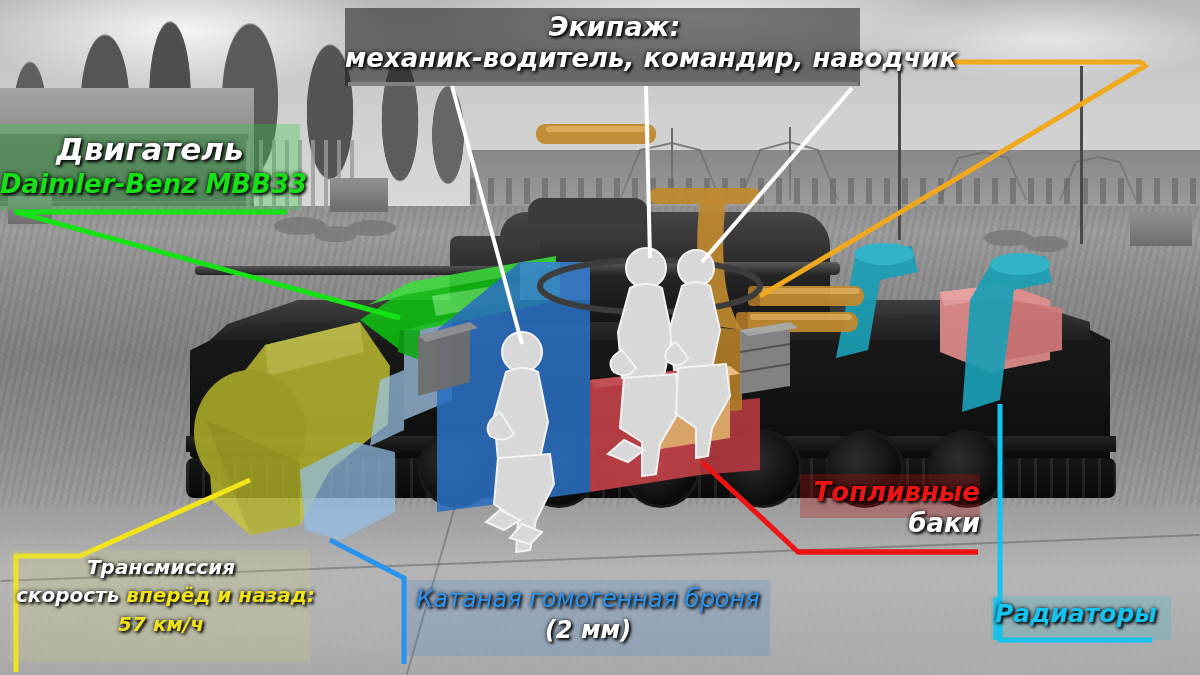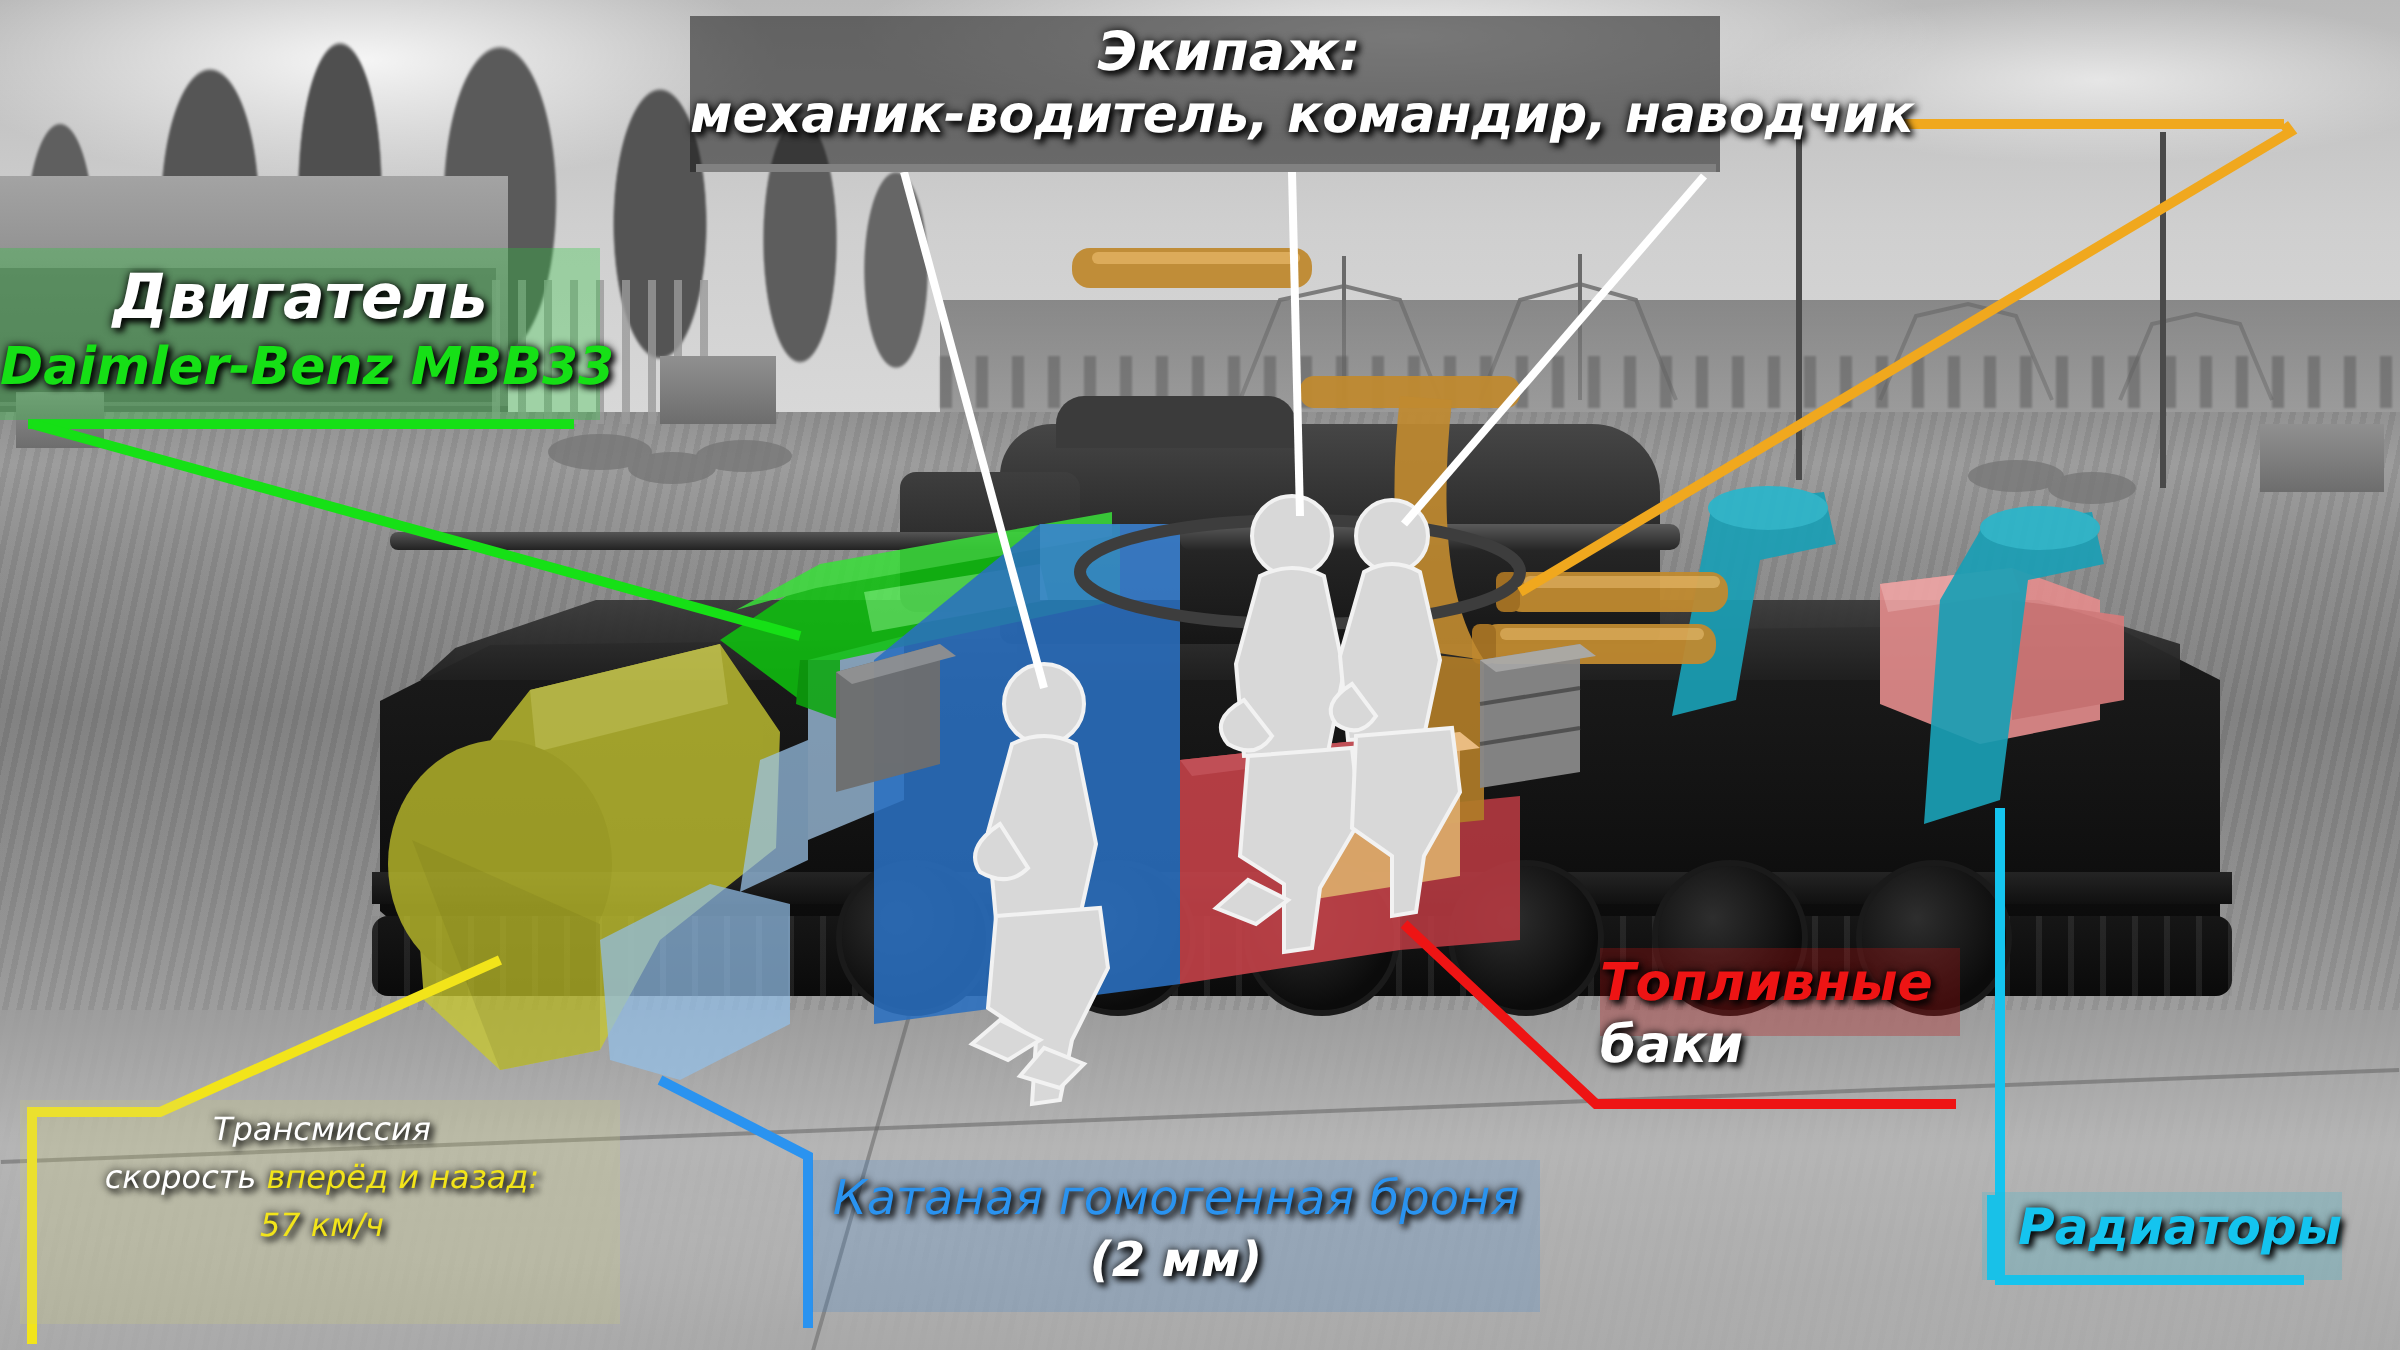--- a/index.html
+++ b/index.html
@@ -171,41 +171,41 @@
   #lbl-crew .tint{ position:absolute; left:0; top:0; width:515px; height:78px; background:rgba(25,25,25,.55); }
   #lbl-crew .l1{ position:relative; font-size:27px; font-weight:bold; font-style:italic; color:#fff; padding-top:4px;margin-left:24px;}
   #lbl-crew .l2{ position:relative; font-size:26px; font-weight:bold; font-style:italic; color:#fff; margin-top:2px;}
 
   
   #lbl-ammo{ left:950px; top:20px; width:190px; text-align:center; }
   #lbl-ammo .tint{ position:absolute; left:-4px; top:-4px; width:200px; height:46px; background:rgba(255,190,80,.18); }
   #lbl-ammo .l1{ position:relative; font-size:26px; font-weight:bold; font-style:italic; color:#f0a81e; }
 
   
-  #lbl-fuel{ left:800px; top:478px; width:180px; text-align:left; }
+  #lbl-fuel{ left:800px; top:478px; width:180px; text-align:right; }
   #lbl-fuel .tint{ position:absolute; left:0; top:-4px; width:180px; height:44px; background:rgba(190,20,20,.30); }
   #lbl-fuel .l1{ position:relative; font-size:26px; font-weight:bold; font-style:italic; color:#ee1414; }
   #lbl-fuel .l2{ position:relative; font-size:26px; font-weight:bold; font-style:italic; color:#fff; margin-top:2px; }
 
   
   #lbl-trans{ left:16px; top:556px; width:290px; text-align:center; }
   #lbl-trans .tint{ position:absolute; left:-6px; top:-6px; width:300px; height:112px; background:rgba(210,210,120,.22); }
-  #lbl-trans .l{ position:relative; font-size:16px; font-weight:normal; font-style:italic; color:#fff; }
+  #lbl-trans .l{ position:relative; font-size:20px; font-weight:bold; font-style:italic; color:#fff; }
   #lbl-trans .y{ color:#f2e41a; }
   #lbl-trans .l2{ margin-top:6px; }
   #lbl-trans .l3{ margin-top:6px; color:#f2e41a; }
 
   
   #lbl-armor{ left:408px; top:586px; width:360px; text-align:center; }
   #lbl-armor .tint{ position:absolute; left:-2px; top:-6px; width:364px; height:76px; background:rgba(60,130,210,.22); }
   #lbl-armor .l1{ position:relative; font-size:24px; font-weight:normal; font-style:italic; color:#2a93f0; }
   #lbl-armor .l2{ position:relative; font-size:24px; font-weight:bold; font-style:italic; color:#fff; margin-top:4px; }
 
   
-  #lbl-rad{ left:995px; top:600px; width:190px; text-align:center; }
+  #lbl-rad{ left:995px; top:600px; width:190px; text-align:left; }
   #lbl-rad .tint{ position:absolute; left:-4px; top:-4px; width:180px; height:44px; background:rgba(40,180,210,.22); }
   #lbl-rad .l1{ position:relative; font-size:25px; font-weight:bold; font-style:italic; color:#14c4ef; }
 </style>
 </head>
 <body>
 
 <div id="stage">
 
   <div class="scene">
     <div class="sky"></div>

